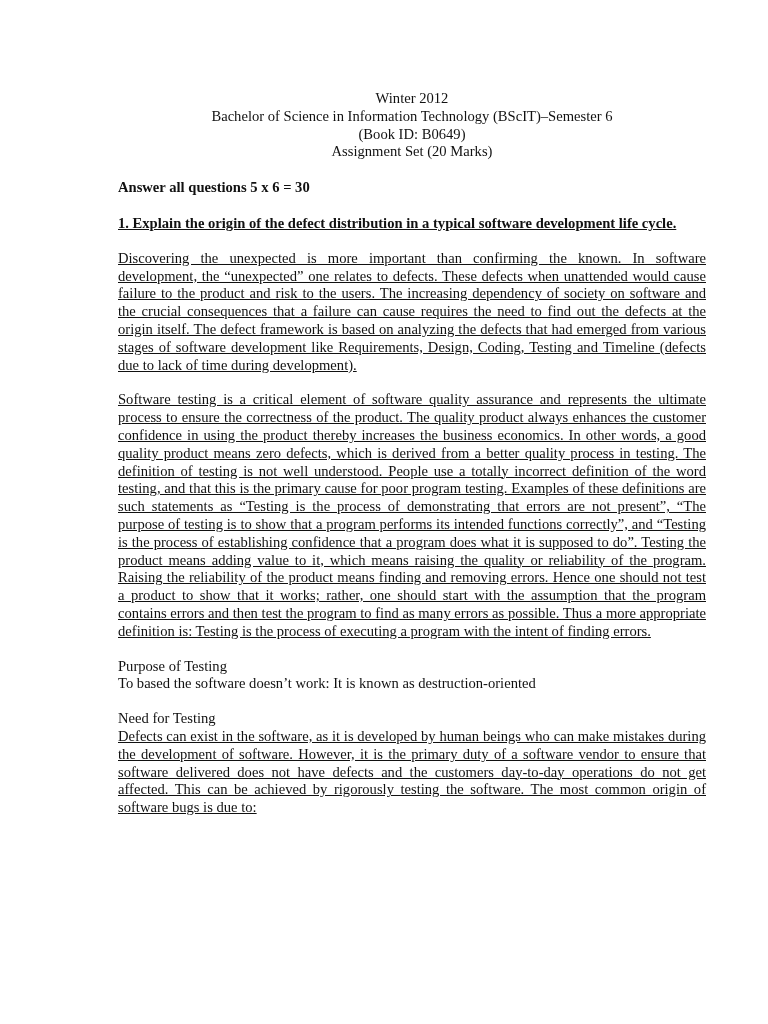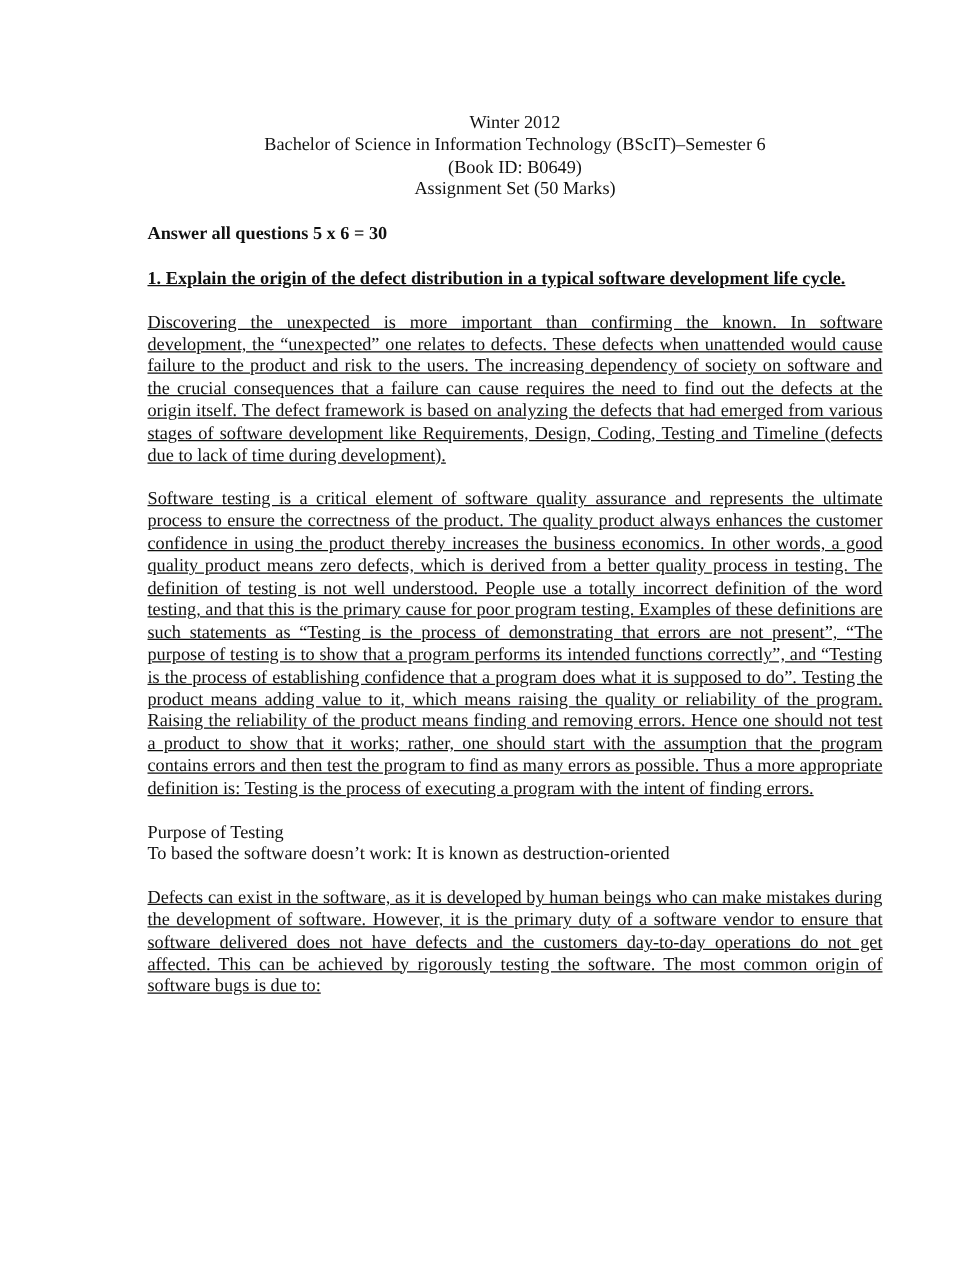--- a/index.html
+++ b/index.html
@@ -52,33 +52,34 @@
   </style>
 </head>
 <body>
 
 <div class="page">
 
   <div class="header">
     <div>Winter 2012</div>
     <div>Bachelor of Science in Information Technology (BScIT)–Semester 6</div>
     <div>(Book ID: B0649)</div>
-    <div>Assignment Set (50 Marks)</div>
+    <div>Assignment Set (20 Marks)</div>
   </div>
 
   <div class="instruction">Answer all questions 5 x 6 = 30</div>
 
   <div class="question">1. Explain the origin of the defect distribution in a typical software development life cycle.</div>
 
   <p class="para">Discovering the unexpected is more important than confirming the known. In software development, the “unexpected” one relates to defects. These defects when unattended would cause failure to the product and risk to the users. The increasing dependency of society on software and the crucial consequences that a failure can cause requires the need to find out the defects at the origin itself. The defect framework is based on analyzing the defects that had emerged from various stages of software development like Requirements, Design, Coding, Testing and Timeline (defects due to lack of time during development).</p>
 
   <p class="para">Software testing is a critical element of software quality assurance and represents the ultimate process to ensure the correctness of the product. The quality product always enhances the customer confidence in using the product thereby increases the business economics. In other words, a good quality product means zero defects, which is derived from a better quality process in testing. The definition of testing is not well understood. People use a totally incorrect definition of the word testing, and that this is the primary cause for poor program testing. Examples of these definitions are such statements as “Testing is the process of demonstrating that errors are not present”, “The purpose of testing is to show that a program performs its intended functions correctly”, and “Testing is the process of establishing confidence that a program does what it is supposed to do”. Testing the product means adding value to it, which means raising the quality or reliability of the program. Raising the reliability of the product means finding and removing errors. Hence one should not test a product to show that it works; rather, one should start with the assumption that the program contains errors and then test the program to find as many errors as possible. Thus a more appropriate definition is: Testing is the process of executing a program with the intent of finding errors.</p>
 
   <div class="block">
     <p class="section-title">Purpose of Testing</p>
     <p class="line">To based the software doesn’t work: It is known as destruction-oriented</p>
   </div>
 
   <div class="block">
+    <p class="section-title">Need for Testing</p>
     <p class="para justify-last-left" style="margin:0">Defects can exist in the software, as it is developed by human beings who can make mistakes during the development of software. However, it is the primary duty of a software vendor to ensure that software delivered does not have defects and the customers day-to-day operations do not get affected. This can be achieved by rigorously testing the software. The most common origin of software bugs is due to:</p>
   </div>
 
 </div>
 
 </body></html>

